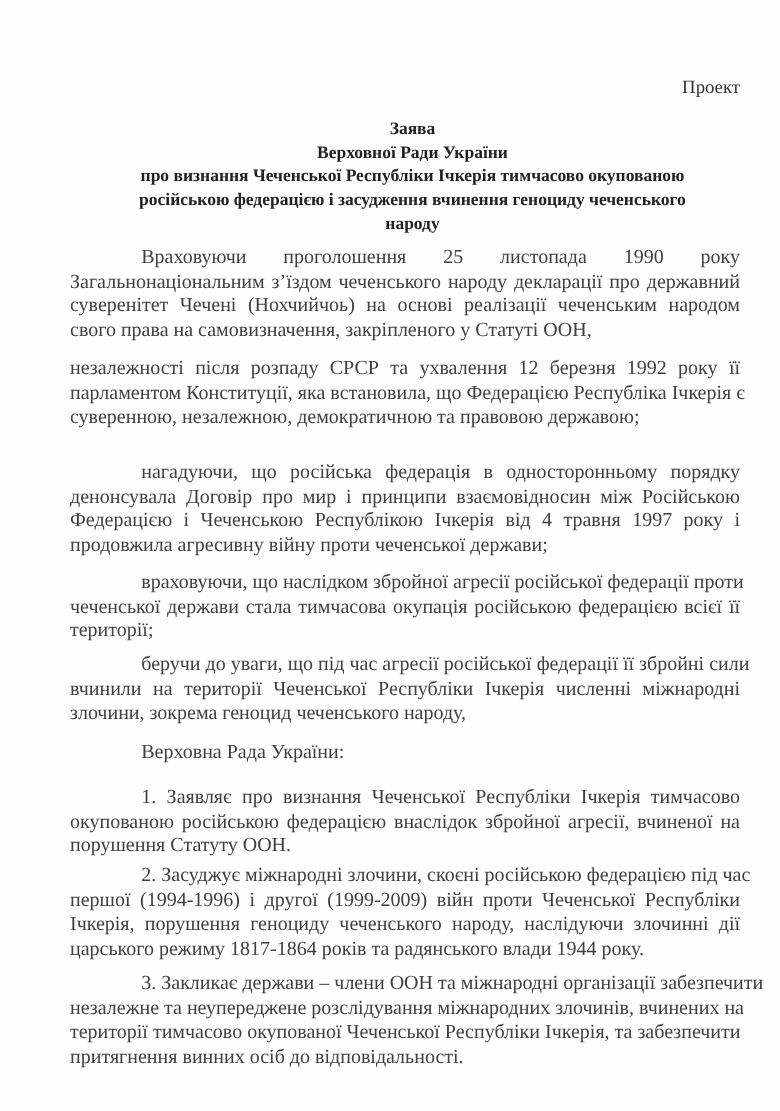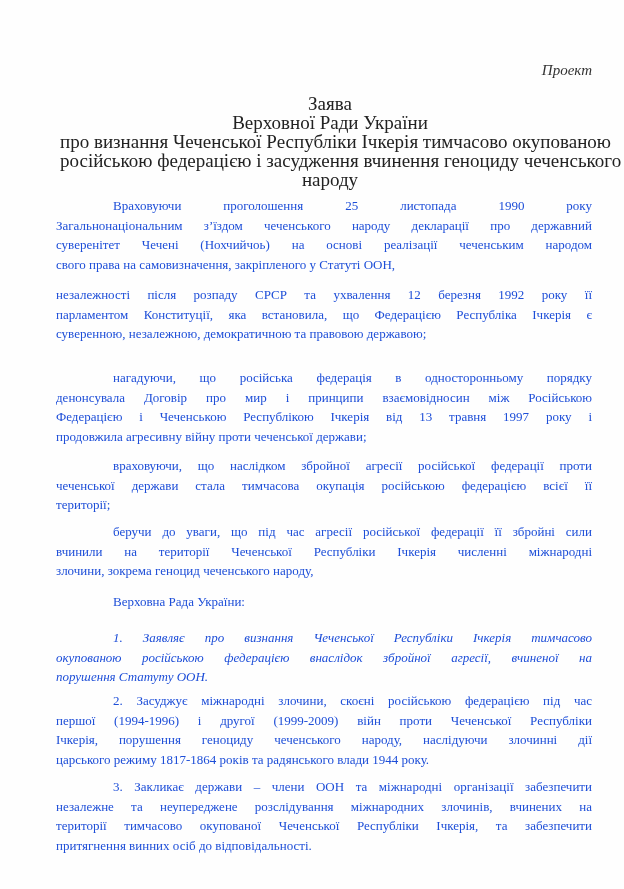--- a/index.html
+++ b/index.html
@@ -1,24 +1,24 @@
 <!DOCTYPE html>
 <html><head>
   <meta charset="utf-8">
   <style>
     html, body { margin: 0; padding: 0; background: #ffffff; }
     body { width: 624px; height: 889px; overflow: hidden; position: relative;
            font-family: "Liberation Serif", "DejaVu Serif", serif; color: #2a2a2a; }
     .page { position: absolute; left: 0; top: 0; width: 624px; height: 889px; background: #fefefe; }
-    .project { position: absolute; top: 62px; right: 32px; font-style: italic; font-size: 15px; color: #333; }
+    .project { position: absolute; top: 62px; right: 32px; font-size: 15px; color: #333; }
     .title { position: absolute; left: 60px; width: 540px; top: 94px; text-align: center;
-             font-weight: normal; font-size: 19px; line-height: 19px; color: #222; }
+             font-weight: bold; font-size: 14px; line-height: 19px; color: #222; }
     .title div { white-space: nowrap; }
-    .para { position: absolute; left: 88px; width: 504px; font-size: 13px; line-height: 19.5px;
-            text-align: justify; color: #1d4ed8; }
+    .para { position: absolute; left: 88px; width: 504px; font-size: 16px; line-height: 19.5px;
+            text-align: justify; color: #404040; }
     .line { display: block; text-align: justify; text-align-last: justify; white-space: nowrap; }
     .line.last { text-align-last: left; }
     .line.indent { padding-left: 57px; }
   </style>
 </head>
 <body>
 
 <div class="page">
   <div class="project">Проект</div>
 
@@ -39,41 +39,41 @@
 
   <div class="para" style="top:285px; left:56px; width:536px;">
     <span class="line">незалежності після розпаду СРСР та ухвалення 12 березня 1992 року її</span>
     <span class="line">парламентом Конституції, яка встановила, що Федерацією Республіка Ічкерія є</span>
     <span class="line last">суверенною, незалежною, демократичною та правовою державою;</span>
   </div>
 
   <div class="para" style="top:368px; left:56px; width:536px;">
     <span class="line indent">нагадуючи, що російська федерація в односторонньому порядку</span>
     <span class="line">денонсувала Договір про мир і принципи взаємовідносин між Російською</span>
-    <span class="line">Федерацією і Чеченською Республікою Ічкерія від 13 травня 1997 року і</span>
+    <span class="line">Федерацією і Чеченською Республікою Ічкерія від 4 травня 1997 року і</span>
     <span class="line last">продовжила агресивну війну проти чеченської держави;</span>
   </div>
 
   <div class="para" style="top:456px; left:56px; width:536px;">
     <span class="line indent">враховуючи, що наслідком збройної агресії російської федерації проти</span>
     <span class="line">чеченської держави стала тимчасова окупація російською федерацією всієї її</span>
     <span class="line last">території;</span>
   </div>
 
   <div class="para" style="top:522px; left:56px; width:536px;">
     <span class="line indent">беручи до уваги, що під час агресії російської федерації її збройні сили</span>
     <span class="line">вчинили на території Чеченської Республіки Ічкерія численні міжнародні</span>
     <span class="line last">злочини, зокрема геноцид чеченського народу,</span>
   </div>
 
   <div class="para" style="top:592px; left:56px; width:536px;">
     <span class="line indent last">Верховна Рада України:</span>
   </div>
 
-  <div class="para" style="top:628px; left:56px; width:536px;font-style:italic;">
+  <div class="para" style="top:628px; left:56px; width:536px;">
     <span class="line indent">1. Заявляє про визнання Чеченської Республіки Ічкерія тимчасово</span>
     <span class="line">окупованою російською федерацією внаслідок збройної агресії, вчиненої на</span>
     <span class="line last">порушення Статуту ООН.</span>
   </div>
 
   <div class="para" style="top:691px; left:56px; width:536px;">
     <span class="line indent">2. Засуджує міжнародні злочини, скоєні російською федерацією під час</span>
     <span class="line">першої (1994-1996) і другої (1999-2009) війн проти Чеченської Республіки</span>
     <span class="line">Ічкерія, порушення геноциду чеченського народу, наслідуючи злочинні дії</span>
     <span class="line last">царського режиму 1817-1864 років та радянського влади 1944 року.</span>

